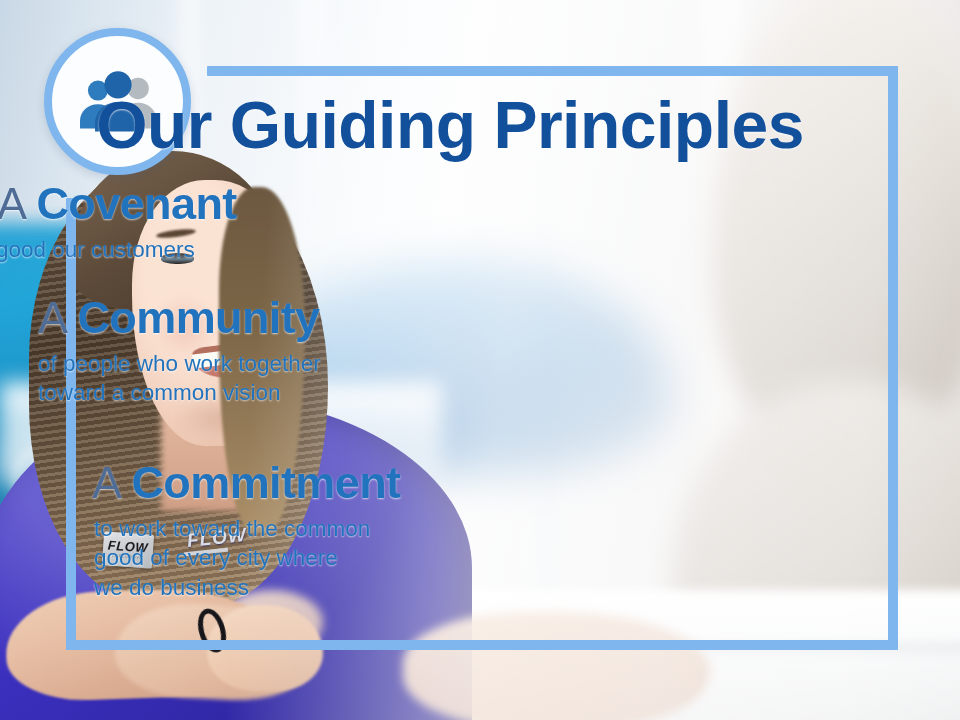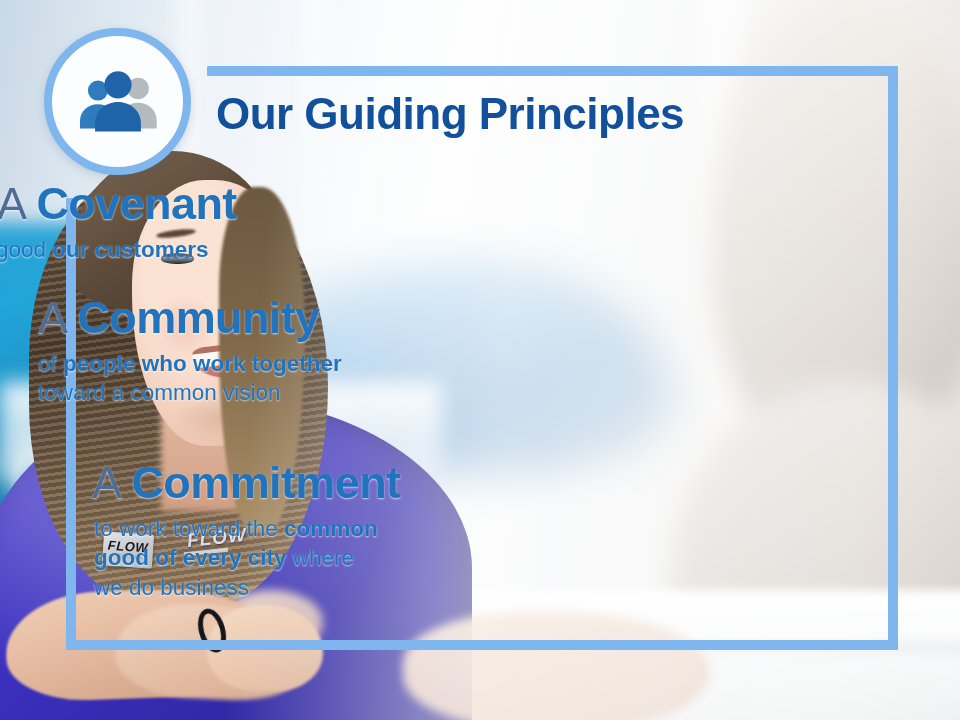--- a/index.html
+++ b/index.html
@@ -530,21 +530,21 @@
     width: 960px; height: 720px;
     pointer-events: none;
   }
 
   .headline {
     position: absolute;
     left: 0; top: 92px;
     width: 900px;
     text-align: center;
     font-weight: 700;
-    font-size: 44px;
+    font-size: 66px;
     line-height: 1;
     letter-spacing: -.5px;
     color: var(--navy);
     text-shadow: 0 1px 2px rgba(255,255,255,.75);
   }
 
   .block { position: absolute; width: 960px; text-align: left; }
   .b-covenant   { top: 181px; }
   .b-community  { top: 295px; }
   .b-commitment { top: 460px; }
@@ -560,21 +560,21 @@
   .keyword { color: var(--blue); font-weight: 700; letter-spacing: -.6px; }
 
   .detail {
     margin-top: 7px;
     font-size: 22.5px;
     line-height: 1.32;
     color: var(--blue);
     font-weight: 400;
     text-shadow: 0 1px 2px rgba(255,255,255,.7);
   }
-  .detail b { font-weight: 700; margin-top: 25px; }
+  .detail b { font-weight: 400; margin-top: 25px; }
 
   
   .b-covenant   .principle { transform: translateX(-3px); }
   .b-covenant   .detail    { transform: translateX(-4px); }
   .b-community  .principle { transform: translateX(38px); }
   .b-community  .detail    { transform: translateX(38px); }
   .b-commitment .principle { transform: translateX(92px); }
   .b-commitment .detail    { transform: translateX(94px); }
 
   :root {

